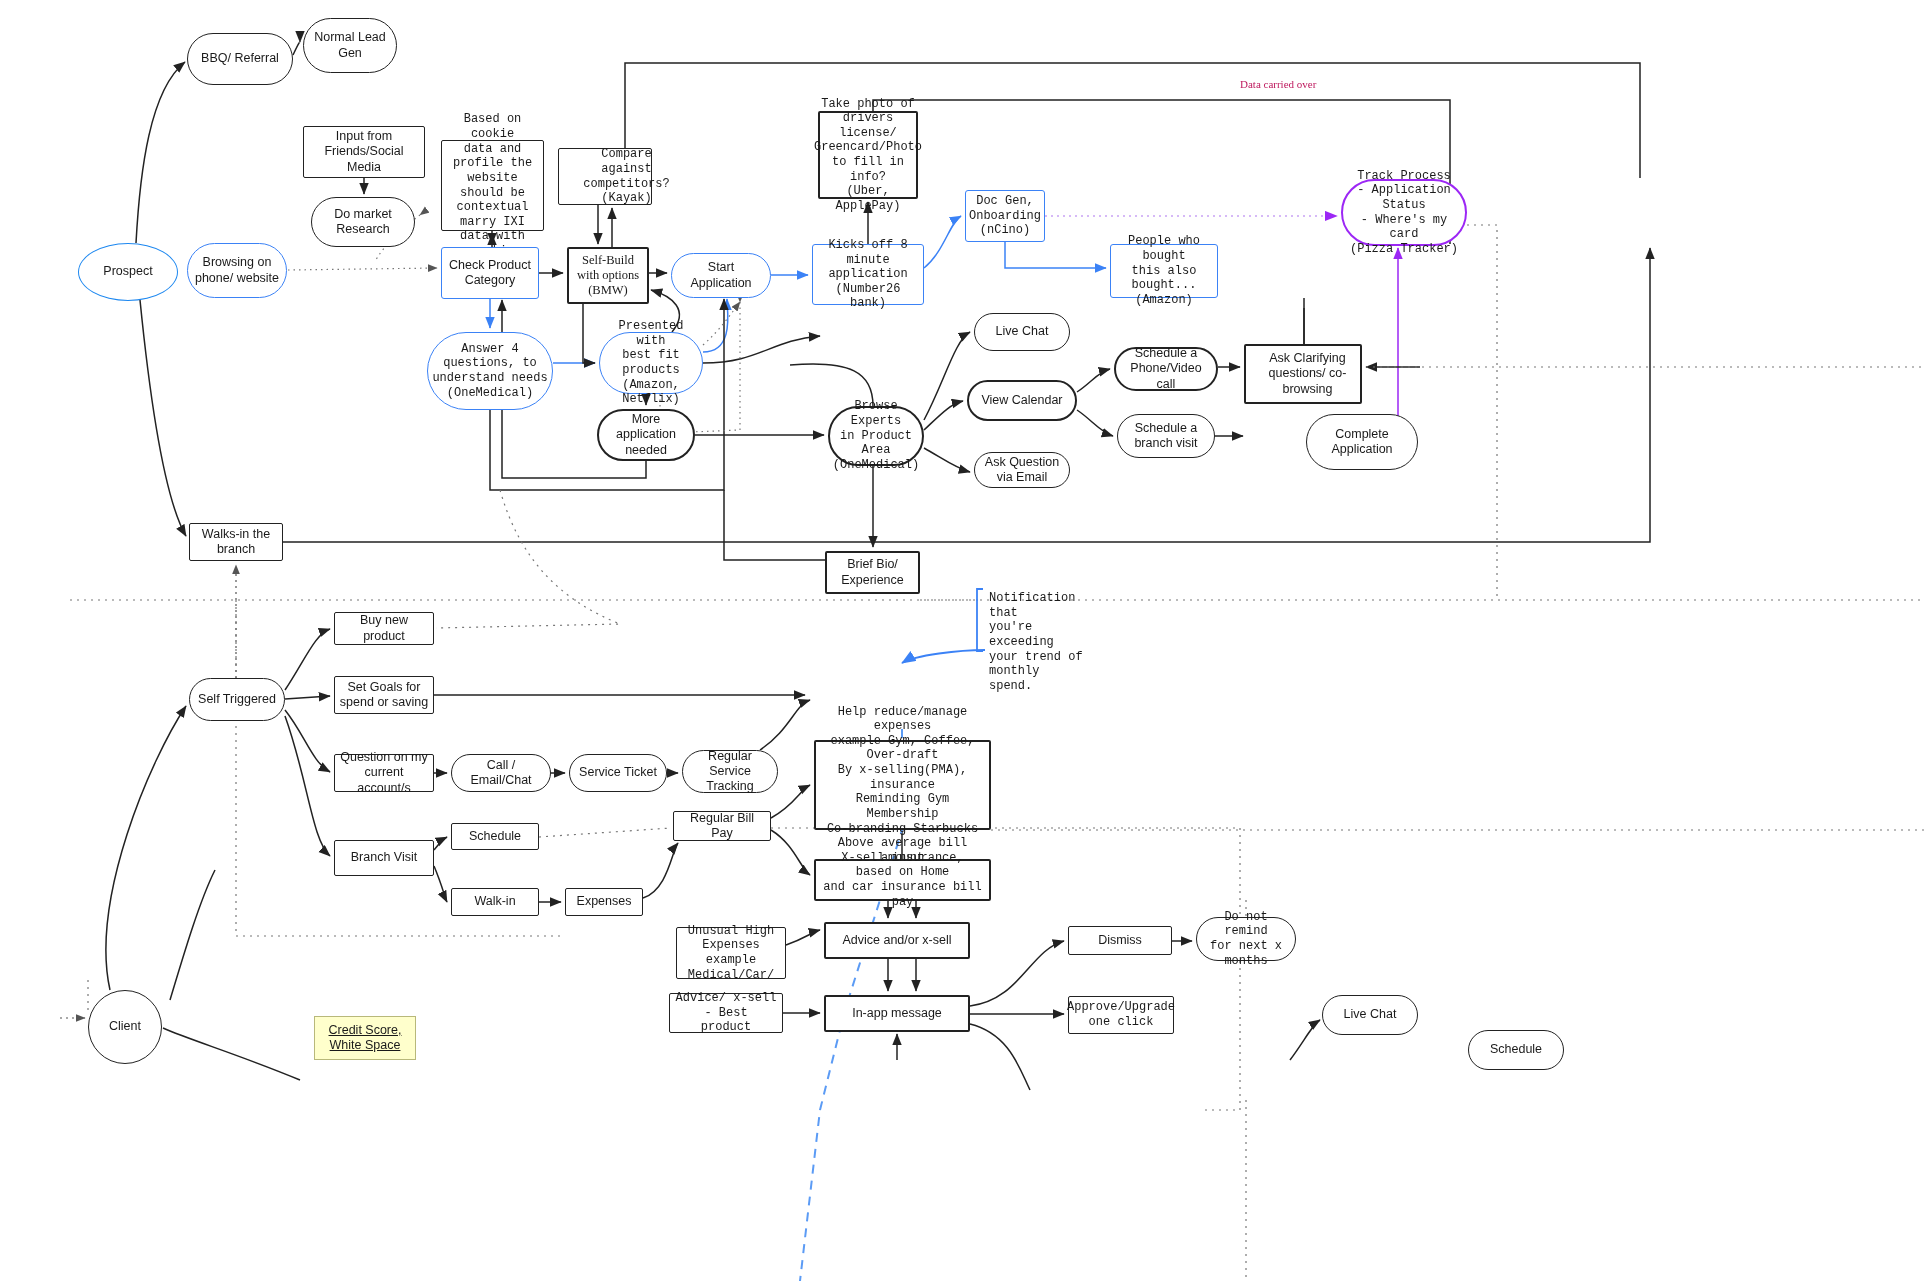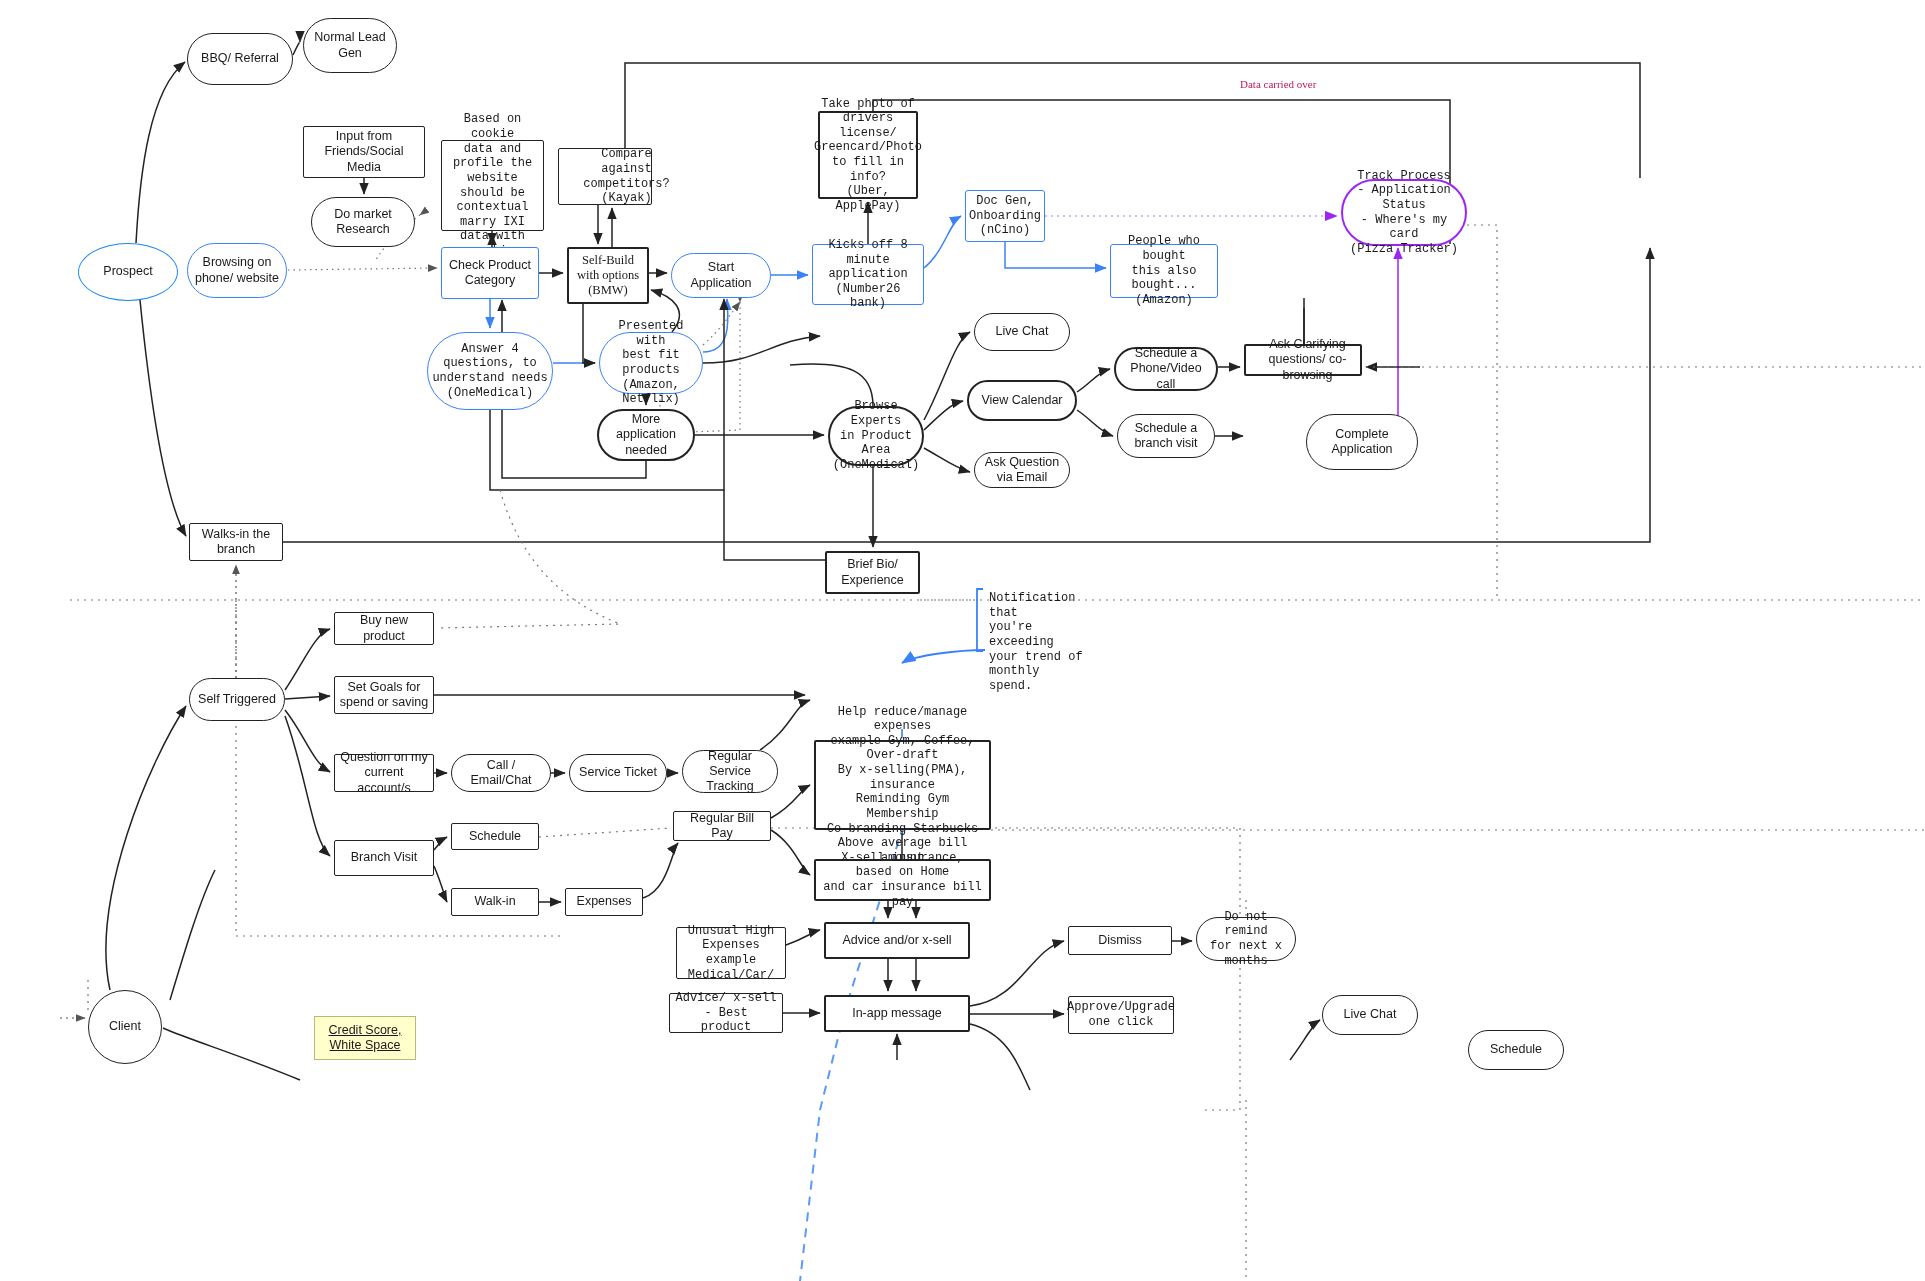--- a/index.html
+++ b/index.html
@@ -308,21 +308,21 @@
 
   <div class="node round sz-12" style="left:974px;top:452px;width:96px;height:36px;white-space:pre-line;">Ask Question
 via Email</div>
 
   <div class="node round thick sz-12" style="left:1114px;top:347px;width:104px;height:44px;white-space:pre-line;">Schedule a
 Phone/Video call</div>
 
   <div class="node round sz-12" style="left:1117px;top:414px;width:98px;height:44px;white-space:pre-line;">Schedule a
 branch visit</div>
 
-  <div class="node rect thick sz-12" style="left:1244px;top:344px;width:118px;height:32px;white-space:pre-line;padding-left:13px;">Ask Clarifying
+  <div class="node rect thick sz-12" style="left:1244px;top:344px;width:118px;height:60px;white-space:pre-line;padding-left:13px;">Ask Clarifying
 questions/ co-browsing</div>
 
   <div class="node round sz-12" style="left:1306px;top:414px;width:112px;height:56px;white-space:pre-line;">Complete
 Application</div>
 
   <div class="node rect sz-12" style="left:189px;top:523px;width:94px;height:38px;white-space:pre-line;">Walks-in the
 branch</div>
 
   <div class="node rect thick sz-12" style="left:825px;top:551px;width:95px;height:43px;white-space:pre-line;">Brief Bio/
 Experience</div>

